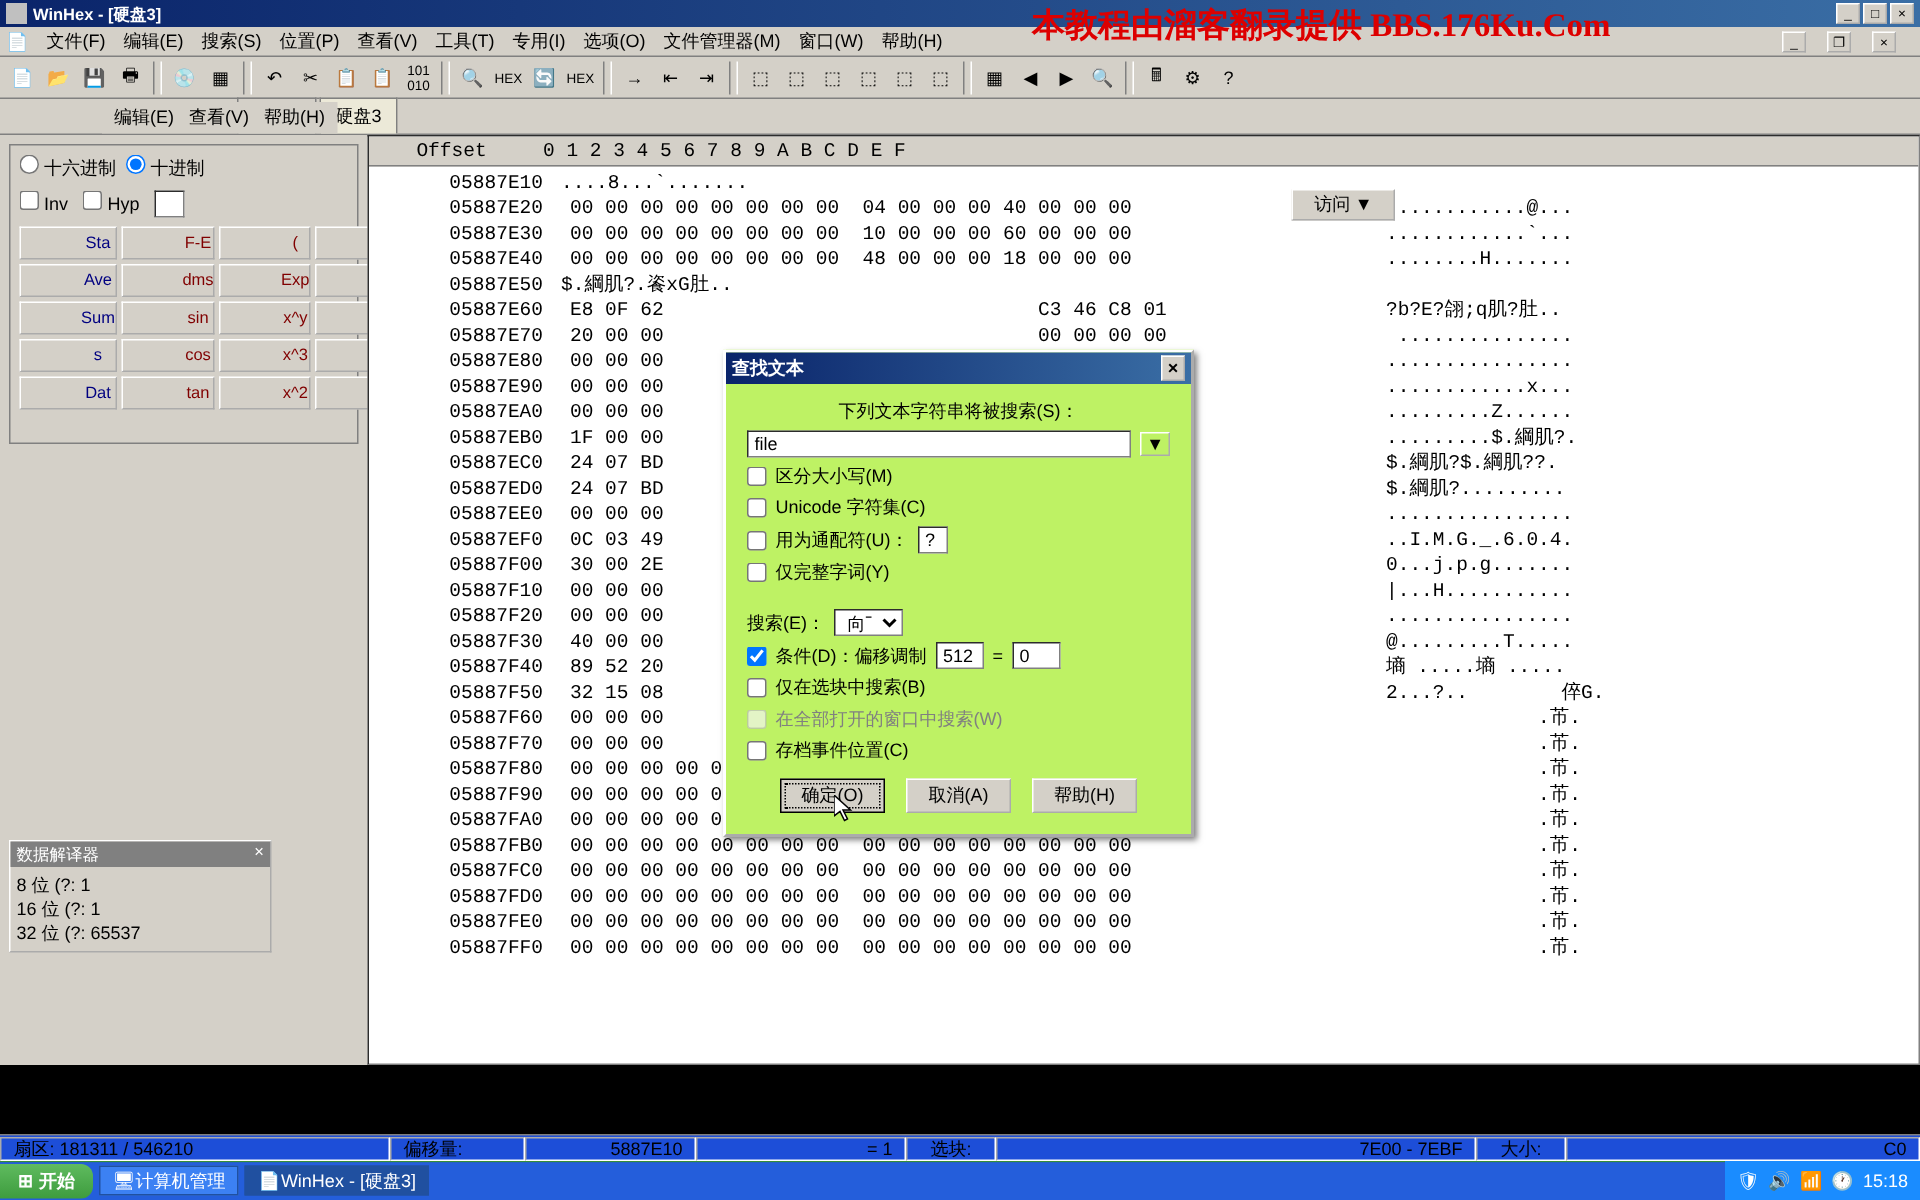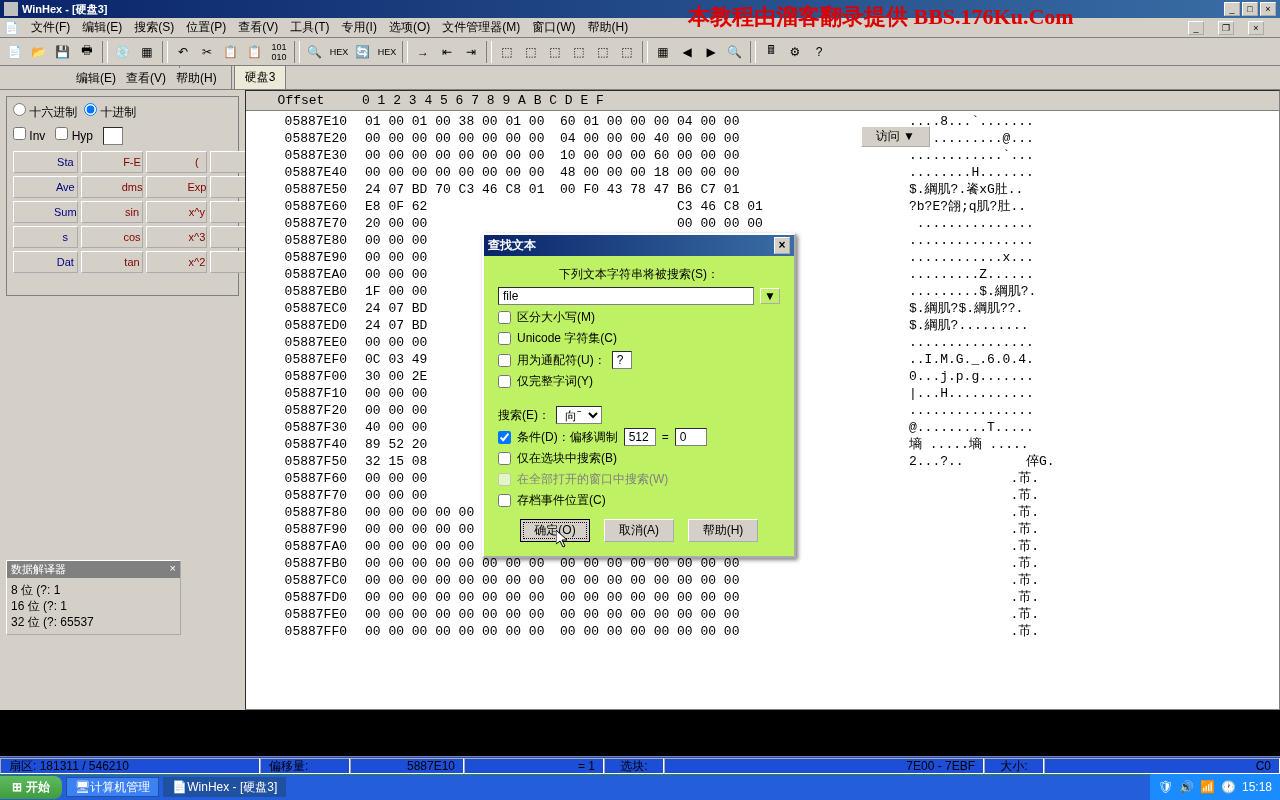--- a/index.html
+++ b/index.html
@@ -5,43 +5,43 @@
 * { box-sizing: border-box; margin: 0; padding: 0; }
 body { font-family: "SimSun", "Microsoft YaHei", Tahoma, sans-serif; font-size: 12px; background: #000; width: 1280px; height: 800px; overflow: hidden; position: relative; }
 .title-bar { background: linear-gradient(to right, #0a246a, #3a6ea5); color: #fff; height: 18px; display: flex; align-items: center; padding: 0 4px; }
 .title-bar .icon { width: 14px; height: 14px; background: #c0c0c0; margin-right: 4px; }
 .title-text { flex: 1; font-size: 11px; font-weight: bold; }
 .menu-bar { background: #d4d0c8; height: 20px; display: flex; align-items: center; padding: 0 4px; border-bottom: 1px solid #808080; }
 .menu-bar span { margin-right: 12px; cursor: default; }
 .toolbar { background: #d4d0c8; height: 28px; display: flex; align-items: center; padding: 2px 4px; border-bottom: 1px solid #808080; gap: 2px; }
 .tb-btn { width: 22px; height: 22px; border: 1px solid #d4d0c8; display: inline-flex; align-items: center; justify-content: center; font-size: 12px; }
 .tb-sep { width: 6px; height: 22px; border-left: 1px solid #808080; border-right: 1px solid #fff; margin: 0 2px; }
-.tabs { background: #d4d0c8; height: 24px; display: flex; align-items: flex-end; padding-left: 93px; border-bottom: 1px solid #808080; }
+.tabs { background: #d4d0c8; height: 24px; display: flex; align-items: flex-end; padding-left: 72px; border-bottom: 1px solid #808080; }
 .tab { padding: 3px 10px; border: 1px solid #808080; border-bottom: none; background: #d4d0c8; margin-right: 2px; font-size: 12px; }
 .tab.active { background: #ece9d8; }
 .sub-menu { background: #d4d0c8; padding: 2px 8px; font-size: 12px; }
 .main-area { display: flex; height: 620px; background: #d4d0c8; }
 .left-panel { width: 245px; padding: 6px; }
 .calc-box { border: 1px solid #808080; background: #d4d0c8; padding: 6px; height: 200px;}
 .radio-row { margin-bottom: 6px; font-size: 12px;}
 .check-row { margin-bottom: 6px; font-size: 12px; display:flex; gap:10px;}
 .calc-grid { display: grid; grid-template-columns: repeat(4, 1fr); gap: 3px; margin-top: 6px;}
 .calc-btn { height: 22px; border: 1px outset #fff; background: #d4d0c8; font-size: 11px; text-align:center; line-height:20px; color:#800000;padding-left:40px;}
 .calc-btn.blue{color:#000080;}
 .hex-area { flex: 1; background: #fff; border: 1px inset #808080; overflow: hidden; position: relative;}
 .hex-header { display: flex; background: #d4d0c8; border-bottom: 1px solid #808080; font-family: "Courier New", monospace; font-size: 13px; padding: 2px 0;}
 .col-offset { width: 110px; text-align: center; }
 .col-hex { width: 550px; padding-left: 6px;}
 .col-ascii { width: 260px; }
-.hex-body { font-family: "Courier New", monospace; font-size: 13px; line-height: 17px; padding: 2px 3px;}
+.hex-body { font-family: "Courier New", monospace; font-size: 13px; line-height: 17px; padding: 2px 18px;}
 .hex-row { display: flex; white-space: pre;}
 .hex-row .off { width: 110px; text-align: right; padding-right: 12px; color:#000;}
 .hex-row .bytes { width: 550px; padding-left: 6px; letter-spacing: 0;}
 .hex-row .asc { width: 260px; color:#000;}
-.access-btn { position:absolute; right:350px; top:126px; border:1px outset #fff; background:#d4d0c8; padding:1px 14px; font-size:12px;}
+.access-btn { position:absolute; right:350px; top:126px; border:1px outset #fff; background:#d4d0c8; padding:1px 14px; font-size:12px;font-family:Liberation Serif, serif;}
 .data-interp { position: absolute; left: 6px; top: 560px; width: 175px; background: #d4d0c8; border: 1px outset #fff;}
 .di-title { background: #808080; color:#fff; padding: 1px 4px; display:flex; justify-content:space-between; font-size:11px;}
 .di-body { padding: 4px; font-size: 12px; line-height:16px;}
 .status-bar { position:absolute; bottom:26px; left:0; right:0; height: 18px; background: #1d4ed8; border-top: 1px solid #808080; display:flex; font-size:12px; align-items:center;}
 .status-cell { border: 1px inset #fff; padding: 0 8px; height:16px; line-height:14px;}
 .taskbar { position:absolute; bottom:0; left:0; right:0; height: 26px; background: linear-gradient(to bottom, #3e9c3e, #2e7c2e 3%, #245edb 4%, #245edb); display:flex; align-items:center; font-size:12px; color:#fff;}
 .start-btn { background: linear-gradient(to bottom,#5fbb5f,#3e9c3e); padding: 3px 12px; border-radius: 0 8px 8px 0; font-weight:bold; color:#fff; display:flex; align-items:center; gap:4px;}
 .task-item { background: #3c81f3; border:1px solid #2050a0; padding:2px 8px; margin-left:4px; height:20px; display:flex; align-items:center;}
 .tray { margin-left:auto; background:#1a8cff; padding:0 8px; height:26px; display:flex; align-items:center; gap:6px;}
 .overlay-text { position:absolute; font-weight:bold; font-family: "SimHei","Microsoft YaHei"; }
@@ -183,25 +183,25 @@
     </div>
   </div>
 
   <div class="hex-area">
     <div class="hex-header">
       <div class="col-offset">Offset</div>
       <div class="col-hex">0  1  2  3  4  5  6  7   8  9  A  B  C  D  E  F</div>
       <div class="col-ascii"></div>
     </div>
     <div class="hex-body" id="hex-body">
-        <div class="hex-row"><div class="off">05887E10</div><div class="bytes">01 00 01 00 38 00 01 00  60 01 00 00 00 04 00 00</div><div class="asc">....8...`.......</div></div>
+        <div class="hex-row"><div class="off">05887E10</div><div class="asc">....8...`.......</div></div>
         <div class="hex-row"><div class="off">05887E20</div><div class="bytes">00 00 00 00 00 00 00 00  04 00 00 00 40 00 00 00</div><div class="asc">............@...</div></div>
         <div class="hex-row"><div class="off">05887E30</div><div class="bytes">00 00 00 00 00 00 00 00  10 00 00 00 60 00 00 00</div><div class="asc">............`...</div></div>
         <div class="hex-row"><div class="off">05887E40</div><div class="bytes">00 00 00 00 00 00 00 00  48 00 00 00 18 00 00 00</div><div class="asc">........H.......</div></div>
-        <div class="hex-row"><div class="off">05887E50</div><div class="bytes">24 07 BD 70 C3 46 C8 01  00 F0 43 78 47 B6 C7 01</div><div class="asc">$.綱肌?.餈xG肚..</div></div>
+        <div class="hex-row"><div class="off">05887E50</div><div class="asc">$.綱肌?.餈xG肚..</div></div>
         <div class="hex-row"><div class="off">05887E60</div><div class="bytes">E8 0F 62                                C3 46 C8 01</div><div class="asc">?b?E?翖;q肌?肚..</div></div>
         <div class="hex-row"><div class="off">05887E70</div><div class="bytes">20 00 00                                00 00 00 00</div><div class="asc"> ...............</div></div>
         <div class="hex-row"><div class="off">05887E80</div><div class="bytes">00 00 00                                00 00 00 00</div><div class="asc">................</div></div>
         <div class="hex-row"><div class="off">05887E90</div><div class="bytes">00 00 00                                78 00 00 00</div><div class="asc">............x...</div></div>
         <div class="hex-row"><div class="off">05887EA0</div><div class="bytes">00 00 00                                18 00 01 00</div><div class="asc">.........Z......</div></div>
         <div class="hex-row"><div class="off">05887EB0</div><div class="bytes">1F 00 00                                C3 46 C8 01</div><div class="asc">.........$.綱肌?.</div></div>
         <div class="hex-row"><div class="off">05887EC0</div><div class="bytes">24 07 BD                                C3 46 C8 01</div><div class="asc">$.綱肌?$.綱肌??.</div></div>
         <div class="hex-row"><div class="off">05887ED0</div><div class="bytes">24 07 BD                                00 00 00 00</div><div class="asc">$.綱肌?.........</div></div>
         <div class="hex-row"><div class="off">05887EE0</div><div class="bytes">00 00 00                                00 00 00 00</div><div class="asc">................</div></div>
         <div class="hex-row"><div class="off">05887EF0</div><div class="bytes">0C 03 49                                30 00 34 00</div><div class="asc">..I.M.G._.6.0.4.</div></div>

